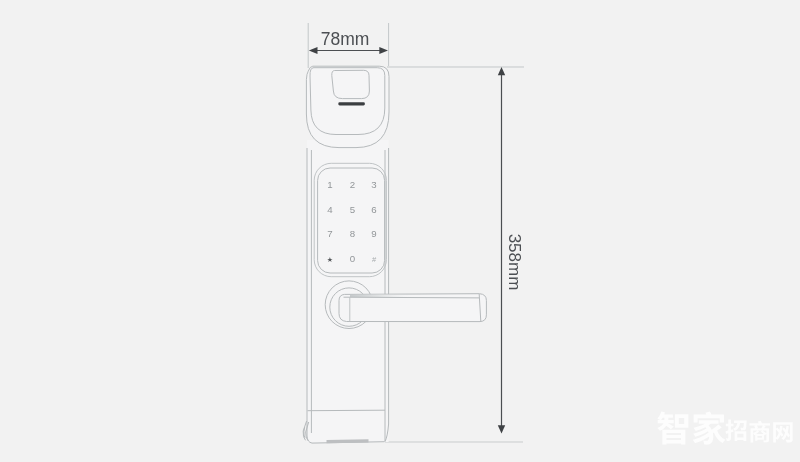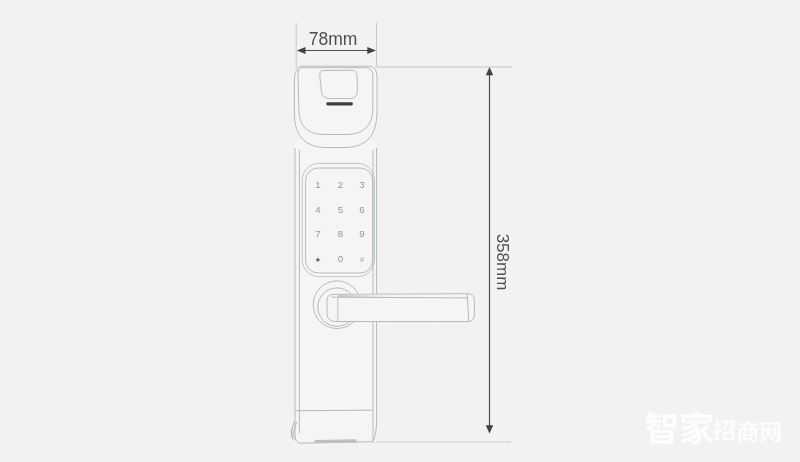--- a/index.html
+++ b/index.html
@@ -1,17 +1,17 @@
 <!DOCTYPE html>
 <html><head>
 <meta charset="utf-8">
 <style>
   html,body{margin:0;padding:0;}
   body{width:800px;height:462px;background:#f2f2f2;font-family:"Liberation Sans",sans-serif;overflow:hidden;}
-  .stage{position:relative;width:676px;height:462px;}
+  .stage{position:relative;width:676px;height:462px;margin-left:12px;}
   svg{position:absolute;left:0;top:0;}
 </style>
 </head>
 <body>
 <div class="stage">
 <svg width="800" height="462" viewBox="0 0 800 462">
 
   <rect x="0" y="0" width="800" height="462" fill="#f2f2f2"></rect>
 
   <g stroke="#c3c7c9" stroke-width="1" fill="none">

